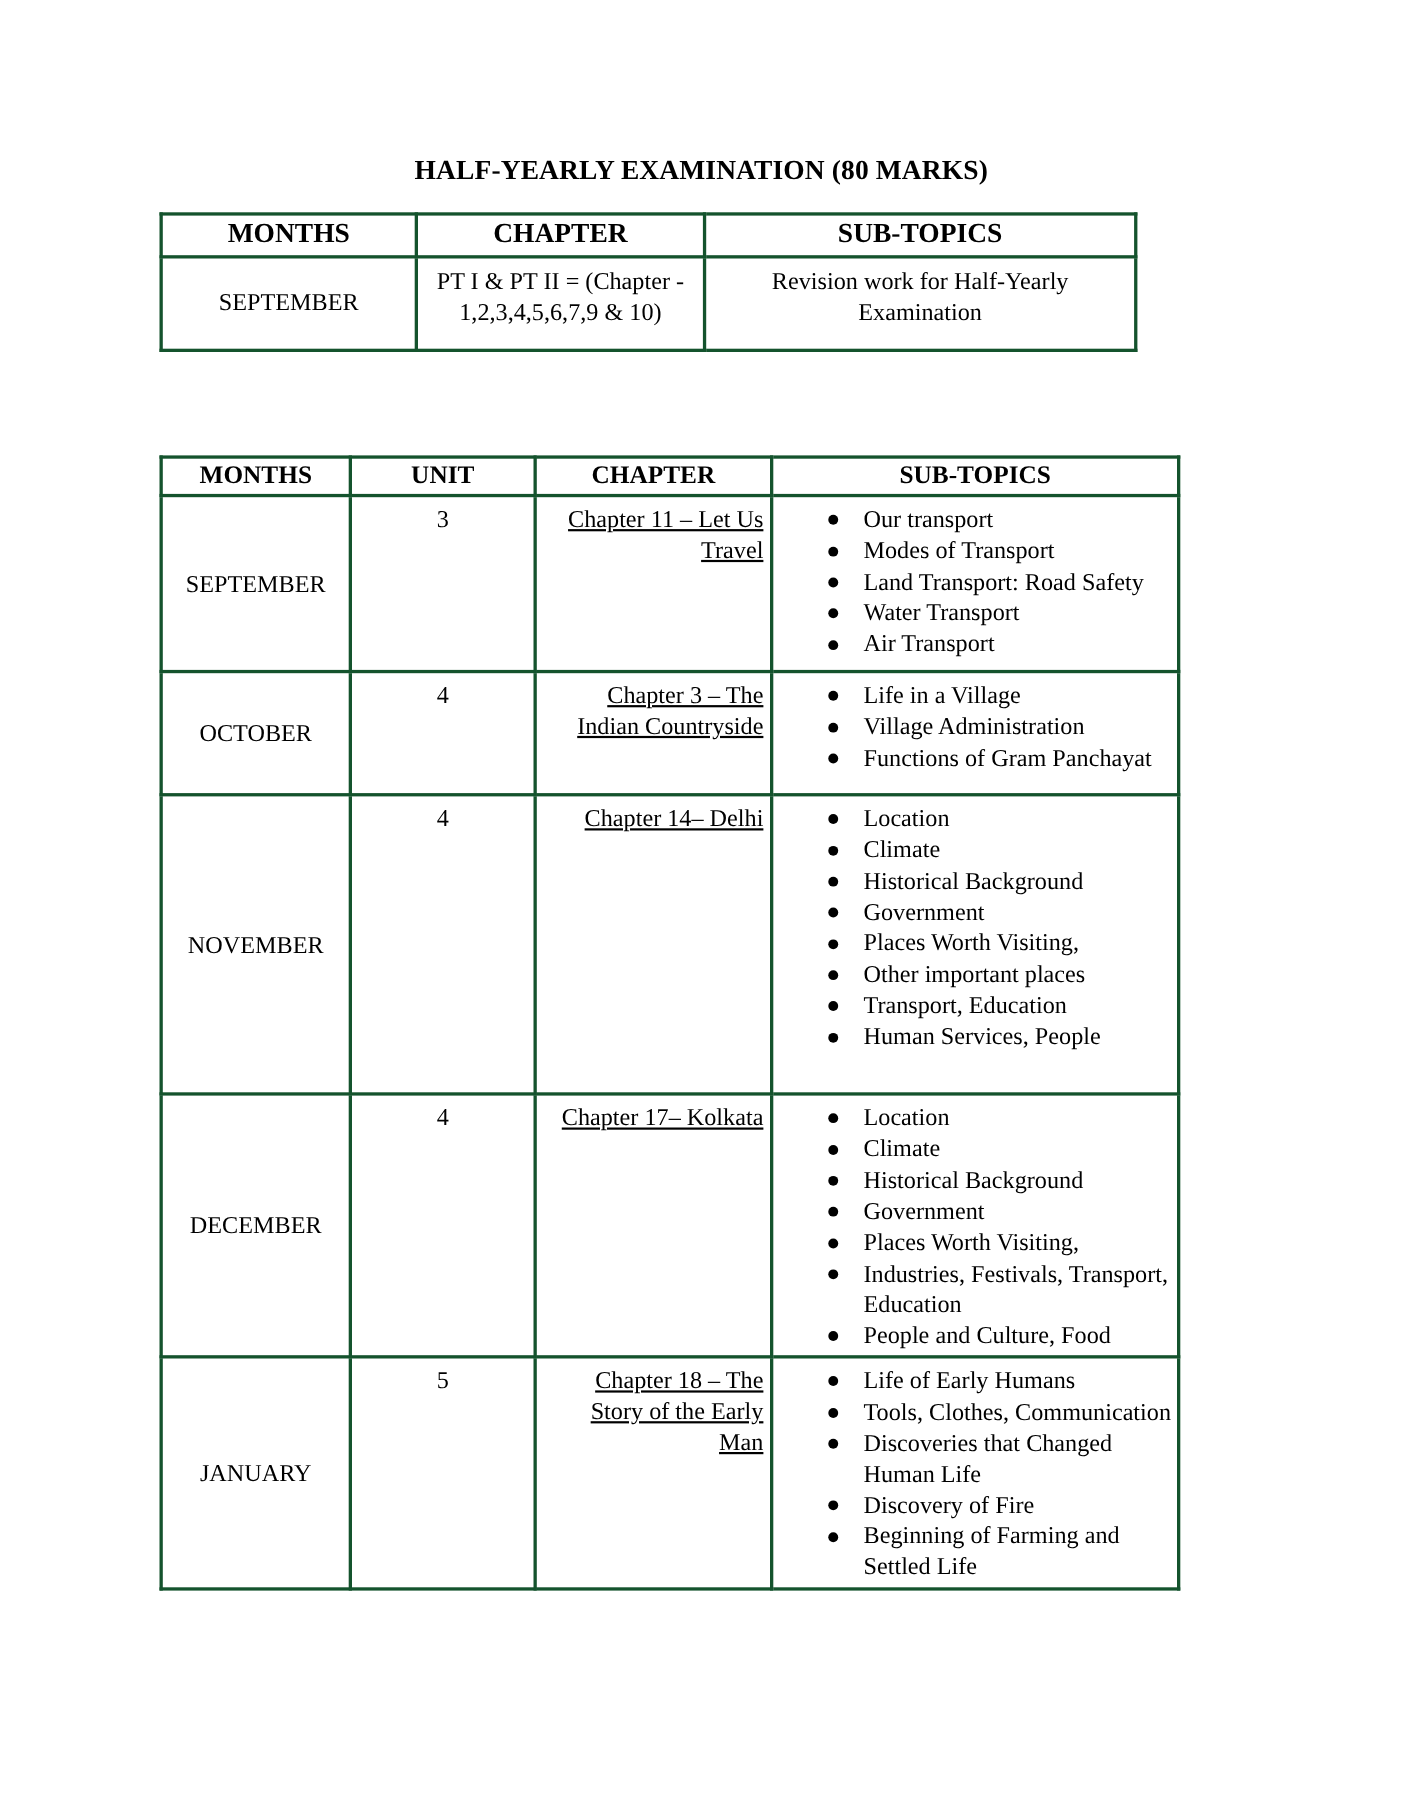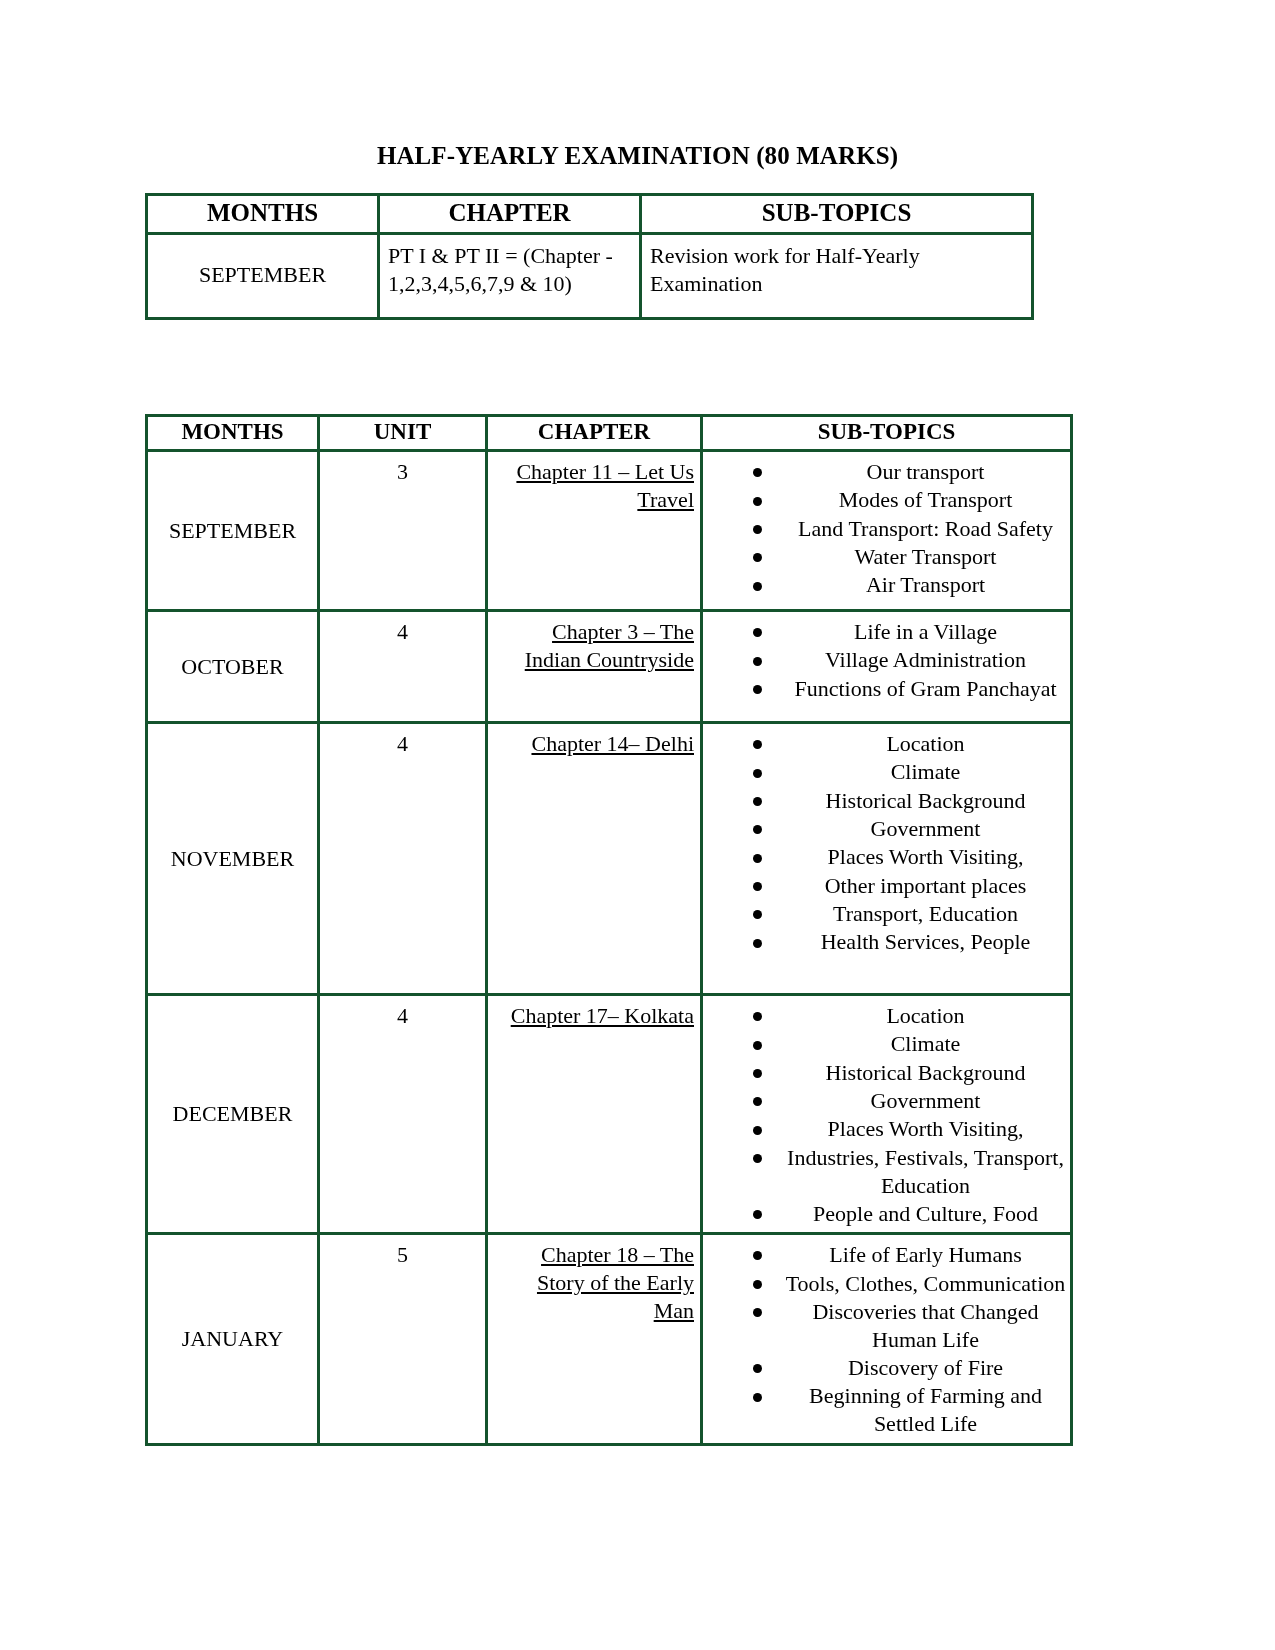--- a/index.html
+++ b/index.html
@@ -67,20 +67,21 @@
     text-align: center;
     font-weight: bold;
     font-size: 25px;
     padding: 3px 4px 6px 4px;
     vertical-align: middle;
     line-height: 1.08;
   }
   #table-halfyearly td.cell {
     font-size: 22px;
     line-height: 1.28;
+    text-align: center;
     padding: 7px 8px 8px 8px;
   }
   #table-halfyearly td.month-cell {
     vertical-align: middle;
     text-align: center;
   }
 
   
   #table-pt3 {
     position: absolute;
@@ -110,21 +111,21 @@
     vertical-align: top;
     padding: 6px 2px 4px 2px;
   }
   #table-pt3 td.chapter-cell {
     text-align: right;
     vertical-align: top;
     padding: 6px 6px 4px 10px;
     text-decoration: underline;
   }
   #table-pt3 td.subtopics-cell {
-    text-align: center;
+    text-align: left;
     vertical-align: top;
     padding: 6px 4px 4px 0px;
   }
 
   ul.bullets {
     margin: 0;
     padding: 0;
     list-style: none;
   }
   ul.bullets li {
@@ -223,21 +224,21 @@
           <td class="chapter-cell">Chapter 14– Delhi</td>
           <td class="subtopics-cell">
             <ul class="bullets">
               <li><span class="dot"></span><span>Location</span></li>
               <li><span class="dot"></span><span>Climate</span></li>
               <li><span class="dot"></span><span>Historical Background</span></li>
               <li><span class="dot"></span><span>Government</span></li>
               <li><span class="dot"></span><span>Places Worth Visiting,</span></li>
               <li><span class="dot"></span><span>Other important places</span></li>
               <li><span class="dot"></span><span>Transport, Education</span></li>
-              <li><span class="dot"></span><span>Health Services, People</span></li>
+              <li><span class="dot"></span><span>Human Services, People</span></li>
             </ul>
           </td>
         </tr>
         <tr style="height: 222px;">
           <td class="month-cell">DECEMBER</td>
           <td class="unit-cell">4</td>
           <td class="chapter-cell">Chapter 17– Kolkata</td>
           <td class="subtopics-cell">
             <ul class="bullets">
               <li><span class="dot"></span><span>Location</span></li>

